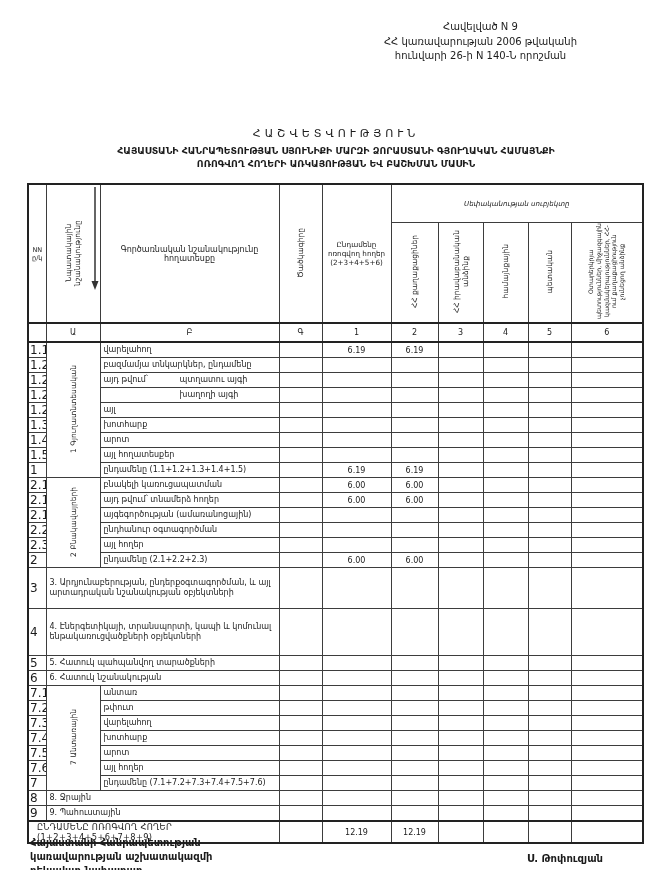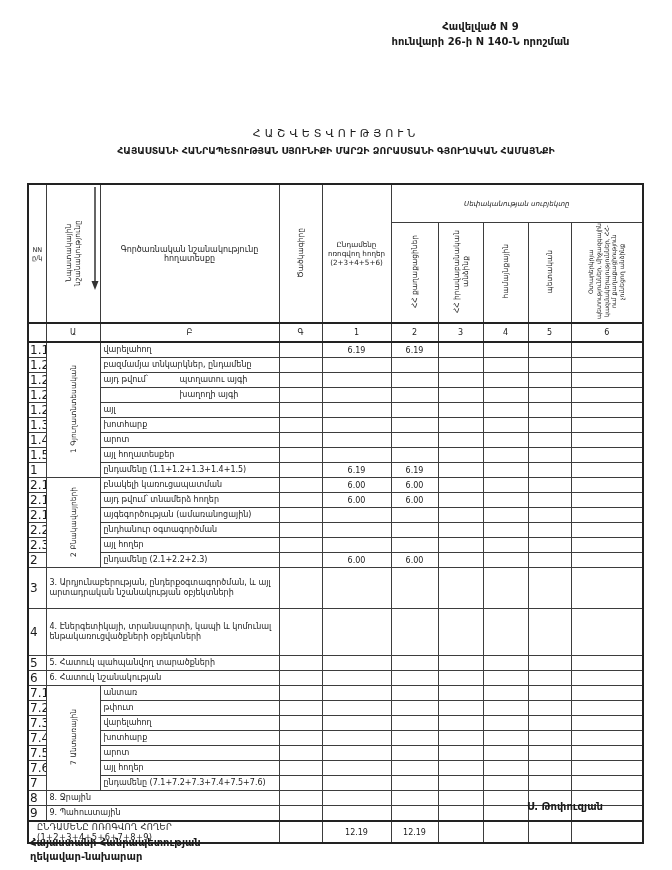--- a/index.html
+++ b/index.html
@@ -3,21 +3,21 @@
 <meta charset="utf-8">
 <style>
   html,body{margin:0;padding:0;}
   body{
     width:672px;height:870px;position:relative;
     background:#ffffff;color:#1b1b1b;
     font-family:"DejaVu Sans", sans-serif;
     -webkit-font-smoothing:antialiased;
   }
   .annex{position:absolute;top:20px;left:308px;width:345px;text-align:center;
-    font-weight:bold;font-size:10px;line-height:1.45;}
+    font-weight:normal;font-size:10px;line-height:1.45;}
   .doc-title{position:absolute;top:127px;left:0;width:672px;text-align:center;
     font-size:11px;font-weight:normal;letter-spacing:4px;}
   .doc-subtitle{position:absolute;top:145px;left:34px;width:604px;text-align:center;
     font-weight:bold;font-size:9.3px;line-height:1.35;}
 
   .tablewrap{position:absolute;top:183px;left:27px;}
   table{border-collapse:collapse;table-layout:fixed;width:615px;border:2px solid #222;}
   th,td{border:1px solid #3d3d3d;padding:0 2px;overflow:hidden;font-weight:normal;
     vertical-align:middle;}
   thead th{font-size:7.5px;text-align:center;}
@@ -40,33 +40,35 @@
   td.nn{font-size:12px;padding-left:1px;text-align:left;}
   td.desc{text-align:left;padding-left:3px;line-height:1.2;}
   td.val{text-align:center;}
   .desc-split{position:relative;width:100%;}
   .desc-split .right{position:absolute;left:44%;top:0;}
   .desc-center{padding-left:44%;}
   tr.total-row td{border-top:2px solid #222;height:15px;}
   tr.total-row td.label{font-weight:normal;font-size:8.3px;padding-left:8px;letter-spacing:0.3px;}
 
   .footer-left{position:absolute;top:836px;left:30px;font-weight:bold;font-size:10px;line-height:1.42;}
-  .signature{position:absolute;top:801px;left:527px;font-weight:bold;font-size:10px;}
+  .signature{position:absolute;top:853px;left:527px;font-weight:bold;font-size:10px;}
 </style>
 </head>
 <body>
 
 <div class="annex">
   <div>Հավելված N 9</div>
+  <div>ՀՀ կառավարության 2006 թվականի</div>
   <div>հունվարի 26-ի N 140-Ն որոշման</div>
 </div>
 
 <div class="doc-title">ՀԱՇՎԵՏՎՈՒԹՅՈՒՆ</div>
 <div class="doc-subtitle">
   <div>ՀԱՅԱՍՏԱՆԻ ՀԱՆՐԱՊԵՏՈՒԹՅԱՆ ՍՅՈՒՆԻՔԻ ՄԱՐԶԻ ՁՈՐԱՍՏԱՆԻ ԳՅՈՒՂԱԿԱՆ ՀԱՄԱՅՆՔԻ</div>
+  <div>ՈՌՈԳՎՈՂ ՀՈՂԵՐԻ ԱՌԿԱՅՈՒԹՅԱՆ ԵՎ ԲԱՇԽՄԱՆ ՄԱՍԻՆ</div>
 </div>
 
 <div class="tablewrap">
 <table>
   <colgroup>
     <col style="width:18px">
         <col style="width:54px">
         <col style="width:179px">
     <col style="width:43px">
         <col style="width:69px">
@@ -440,15 +442,16 @@
           <td class="val"></td>
           <td class="val"></td>
           <td class="val"></td>
         </tr>
       </tbody>
 </table>
 </div>
 
 <div class="footer-left">
   <div>Հայաստանի Հանրապետության</div>
+  <div>կառավարության աշխատակազմի</div>
   <div>ղեկավար-նախարար</div>
 </div>
 <div class="signature">Ս. Թոփուզյան</div>
 
 </body></html>

